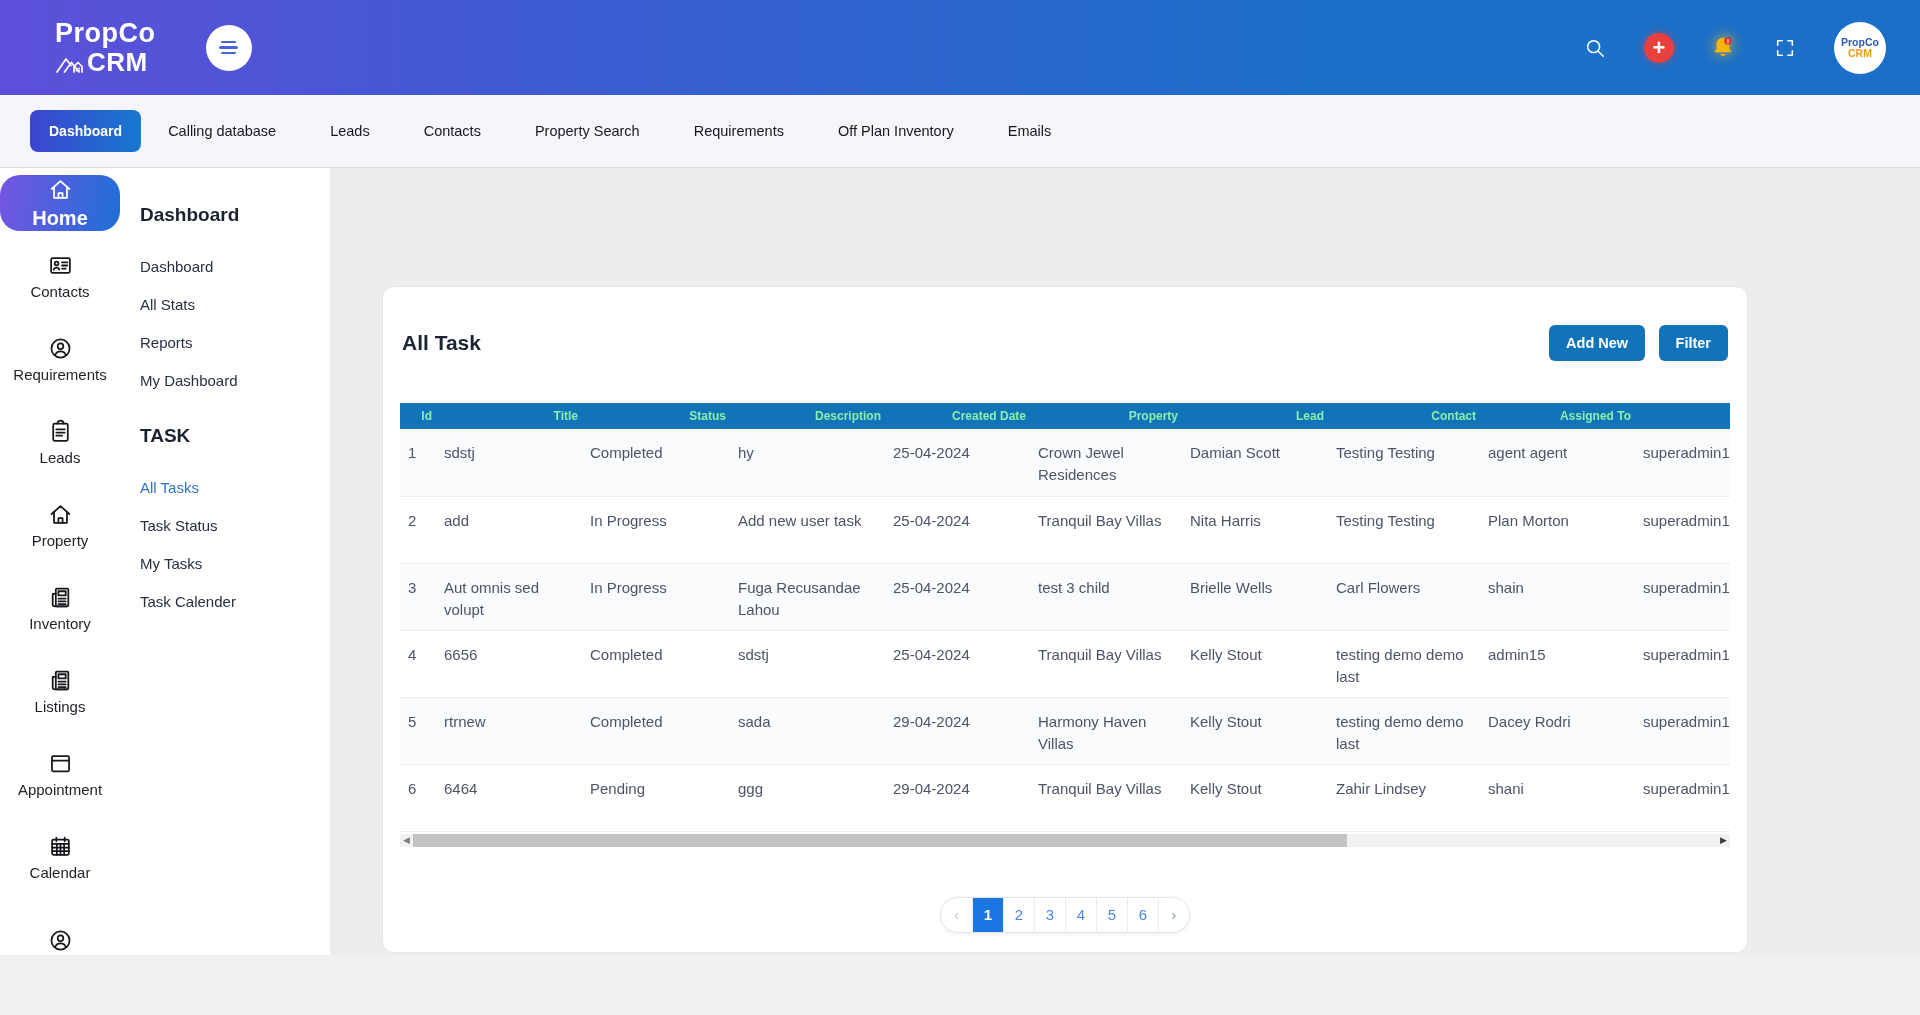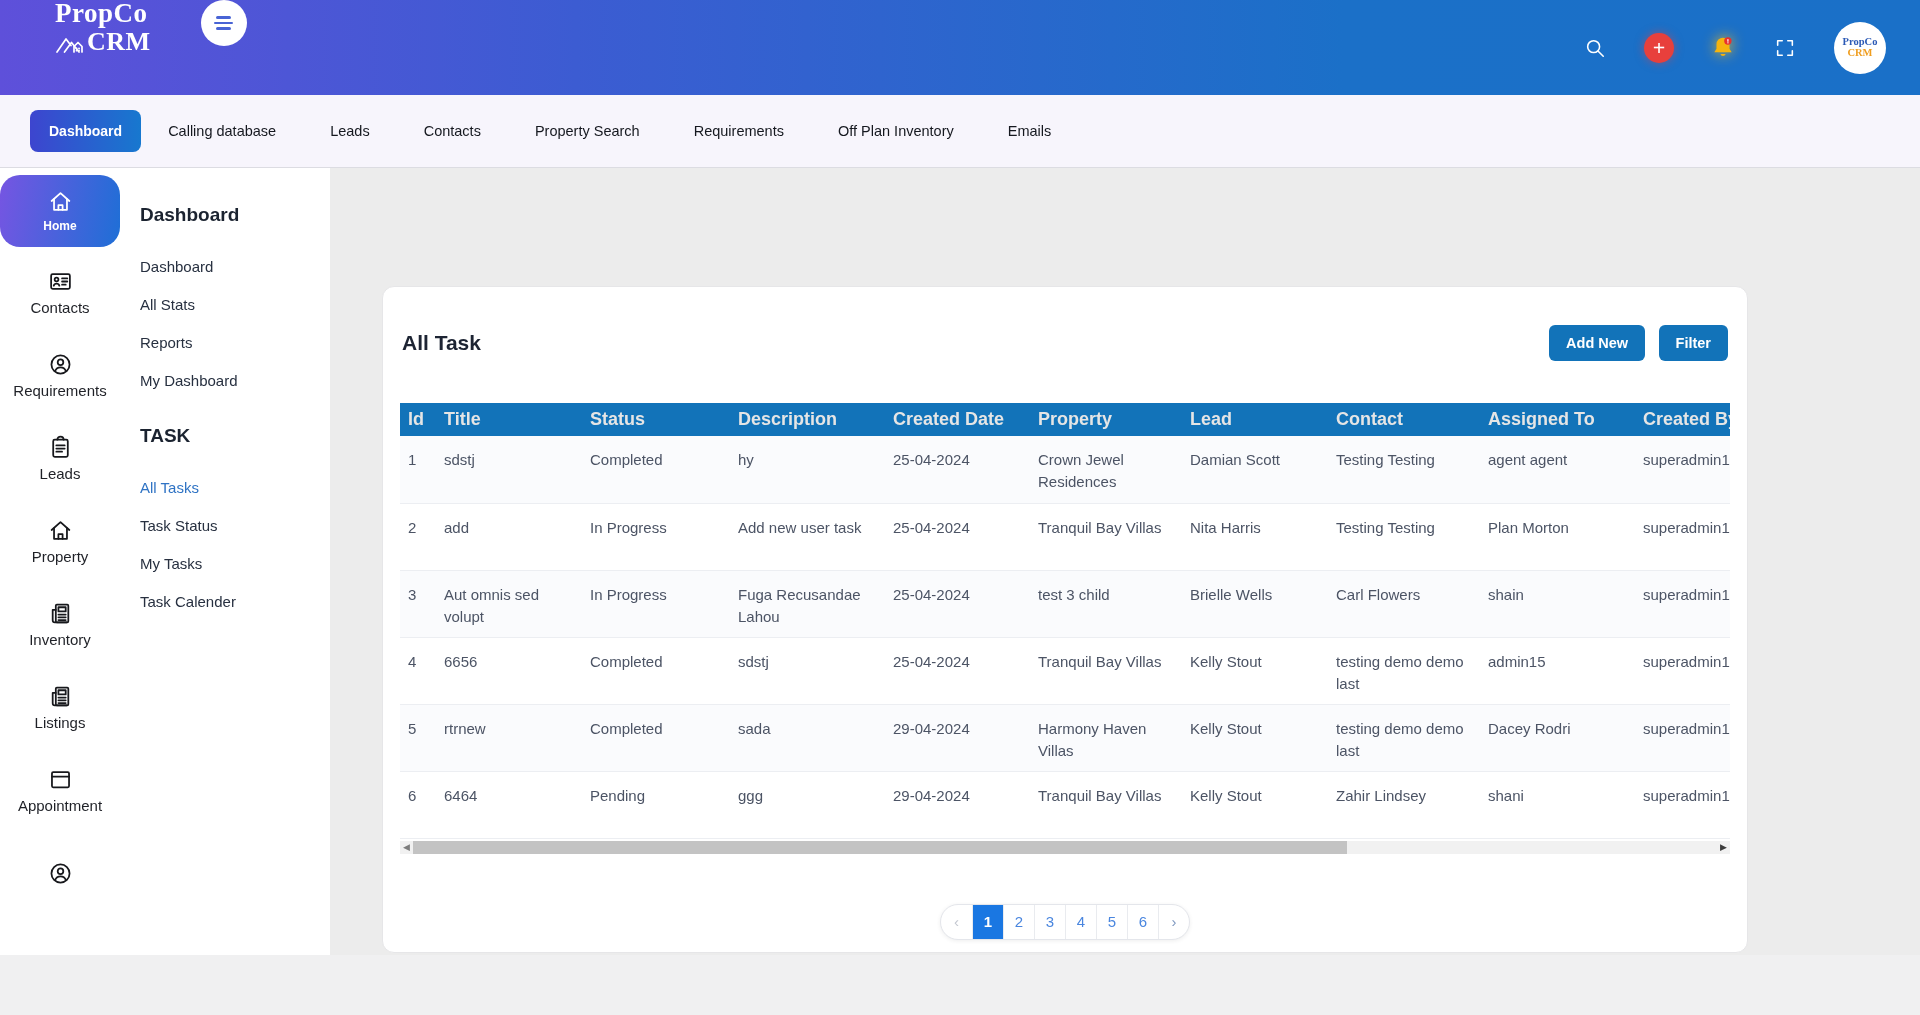--- a/index.html
+++ b/index.html
@@ -1,21 +1,21 @@
 <!DOCTYPE html>
 <html><head>
 <meta charset="utf-8">
 <style>
   * { box-sizing: border-box; margin: 0; padding: 0; }
   html,body { width:1920px; height:1015px; overflow:hidden; }
   body { font-family:"Liberation Sans", sans-serif; background:#f0f0f1; color:#1c2230; }
 
   
-  .header { height:95px; display:flex; 
-    background:linear-gradient(90deg,#5e50da 0%, #3c5cd2 30%, #1b70c8 70%, #1a70c8 100%);font-family:Liberation Serif, serif; }
+  .header { height:95px; display:flex; align-items:center;
+    background:linear-gradient(90deg,#5e50da 0%, #3c5cd2 30%, #1b70c8 70%, #1a70c8 100%); }
   .brand { margin-left:55px; color:#fff; line-height:1; }
   .brand-top { font-size:27px; font-weight:bold; letter-spacing:.5px; }
   .brand-bottom { display:flex; align-items:flex-end; gap:2px; margin-top:2px; }
   .brand-bottom svg { width:30px; height:24px; }
   .brand-bottom span { font-size:26px; font-weight:bold; letter-spacing:.5px; }
   .hamburger-btn { margin-left:50px; width:46px; height:46px; border-radius:50%; background:#fff;
     display:flex; flex-direction:column; align-items:center; justify-content:center; gap:3px; cursor:pointer; border:none; }
   .hamburger-btn i { display:block; height:2.6px; border-radius:2px; background:#4964d5; }
   .hamburger-btn i:nth-child(1){ width:15px; } .hamburger-btn i:nth-child(2){ width:19px; } .hamburger-btn i:nth-child(3){ width:15px; }
   .header-actions { margin-left:auto; margin-right:34px; display:flex; align-items:center; gap:36px; }
@@ -33,24 +33,24 @@
   .topnav { height:73px; background:#f7f5fc; border-bottom:1px solid #dcdce2; display:flex; align-items:center; padding-left:30px; }
   .nav-btn-active { background:linear-gradient(90deg,#3d45cf,#1778cf); color:#fff; font-weight:bold; font-size:14px;
     padding:13px 19px; border-radius:8px; cursor:pointer; }
   .nav-tab { font-size:14.5px; font-weight:500; color:#15181f; padding:0 27px; cursor:pointer; white-space:nowrap; }
   .nav-tab:first-of-type { margin-left:22px; }
 
   
   .body-row { display:flex; height:787px; }
 
   .rail { width:120px; background:#fff; overflow:hidden; flex:none; }
-  .home-tile { height:72px; margin:7px 0 4px 0; border-radius:20px;
+  .home-tile { height:56px; margin:7px 0 4px 0; border-radius:20px;
     background:linear-gradient(100deg,#7655e2,#1e6fd6); color:#fff;
     display:flex; flex-direction:column; align-items:center; justify-content:center; gap:5px;
-    font-size:12px; font-weight:600; cursor:pointer; }
+    font-size:20px; font-weight:600; cursor:pointer; }
   .home-tile svg { width:25px; height:25px; stroke:#fff; }
   .rail-item { height:83px; display:flex; flex-direction:column; align-items:center; justify-content:center; gap:5px;
     font-size:15px; font-weight:500; color:#1f2127; cursor:pointer; }
   .rail-item svg { width:25px; height:25px; stroke:#17181c; }
   .icn { fill:none; stroke-width:1.7; stroke-linecap:round; stroke-linejoin:round; }
 
   .submenu { width:210px; background:#fff; padding:36px 10px 0 20px; flex:none; }
   .submenu-heading { font-size:19px; font-weight:bold; color:#1b2330; margin-bottom:32px; }
   .submenu-item { font-size:15px; color:#273040; margin-bottom:21px; cursor:pointer; }
   .submenu-item.active { color:#2f73c4; font-weight:500; }
@@ -59,21 +59,21 @@
   .main { flex:1; background:#ececec; position:relative; }
   .card { position:absolute; left:52px; top:118px; width:1366px; height:667px; background:#fff;
     border:1px solid #e6e6e8; border-radius:12px; padding:0 17px; }
   .card-head { display:flex; justify-content:space-between; align-items:center; margin-top:38px; padding:0 2px; }
   .card-title { font-size:21px; font-weight:bold; color:#1d2433; }
   .btn { background:#1273b9; color:#fff; font-weight:bold; font-size:14.5px; border:none; border-radius:6px;
     padding:10px 17px; margin-left:9px; cursor:pointer; }
 
   .table-clip { margin-top:42px; width:1330px; overflow:hidden; }
   table { border-collapse:collapse; table-layout:fixed; width:1400px; }
-  thead th { background:#1273b9; color:#e5e5e5; font-size:18px; font-weight:bold; text-align:left;
+  thead th { background:#1273b9; color:#86efac; font-size:12px; font-weight:bold; text-align:right;
     padding:6px 6px; white-space:nowrap; }
   thead th:first-child { padding-left:8px; }
   tbody td { font-size:15px; color:#4c5465; padding:13px 10px 0 6px; height:67px; vertical-align:top;
     line-height:22px; border-bottom:1px solid #eceef2; }
   tbody td:first-child { padding-left:8px; }
   tbody tr:nth-child(odd) { background:#fafbfd; }
 
   .hscroll { margin-top:2px; height:13px; width:1330px; background:#f1f1f1; position:relative; cursor:pointer; }
   .hscroll .arrow { position:absolute; top:0; width:13px; height:13px; font-size:9px; color:#7d7d7d;
     display:flex; align-items:center; justify-content:center; }
@@ -227,20 +227,34 @@
           <line x1="10" y1="18.3" x2="17" y2="18.3"></line>
         </svg>
         <span>Listings</span>
       </div>
       <div class="rail-item">
         <svg viewBox="0 0 24 24" class="icn">
           <rect x="3.8" y="5" width="16.4" height="14.5" rx="1.2"></rect>
           <line x1="3.8" y1="9.2" x2="20.2" y2="9.2"></line>
         </svg>
         <span>Appointment</span>
+      </div>
+      <div class="rail-item">
+        <svg viewBox="0 0 24 24" class="icn">
+          <rect x="4" y="5.5" width="16" height="14.5" rx="1.2"></rect>
+          <line x1="8" y1="3.5" x2="8" y2="7"></line>
+          <line x1="16" y1="3.5" x2="16" y2="7"></line>
+          <line x1="4" y1="9.5" x2="20" y2="9.5"></line>
+          <line x1="4" y1="13" x2="20" y2="13"></line>
+          <line x1="4" y1="16.5" x2="20" y2="16.5"></line>
+          <line x1="8.5" y1="9.5" x2="8.5" y2="20"></line>
+          <line x1="12" y1="9.5" x2="12" y2="20"></line>
+          <line x1="15.5" y1="9.5" x2="15.5" y2="20"></line>
+        </svg>
+        <span>Calendar</span>
       </div>
       <div class="rail-item">
         <svg viewBox="0 0 24 24" class="icn">
           <circle cx="12" cy="12" r="8.7"></circle>
           <circle cx="12" cy="9.8" r="2.7"></circle>
           <path d="M6.8 18.3 a5.6 5.6 0 0 1 10.4 0"></path>
         </svg>
       </div>
     </div>
 

